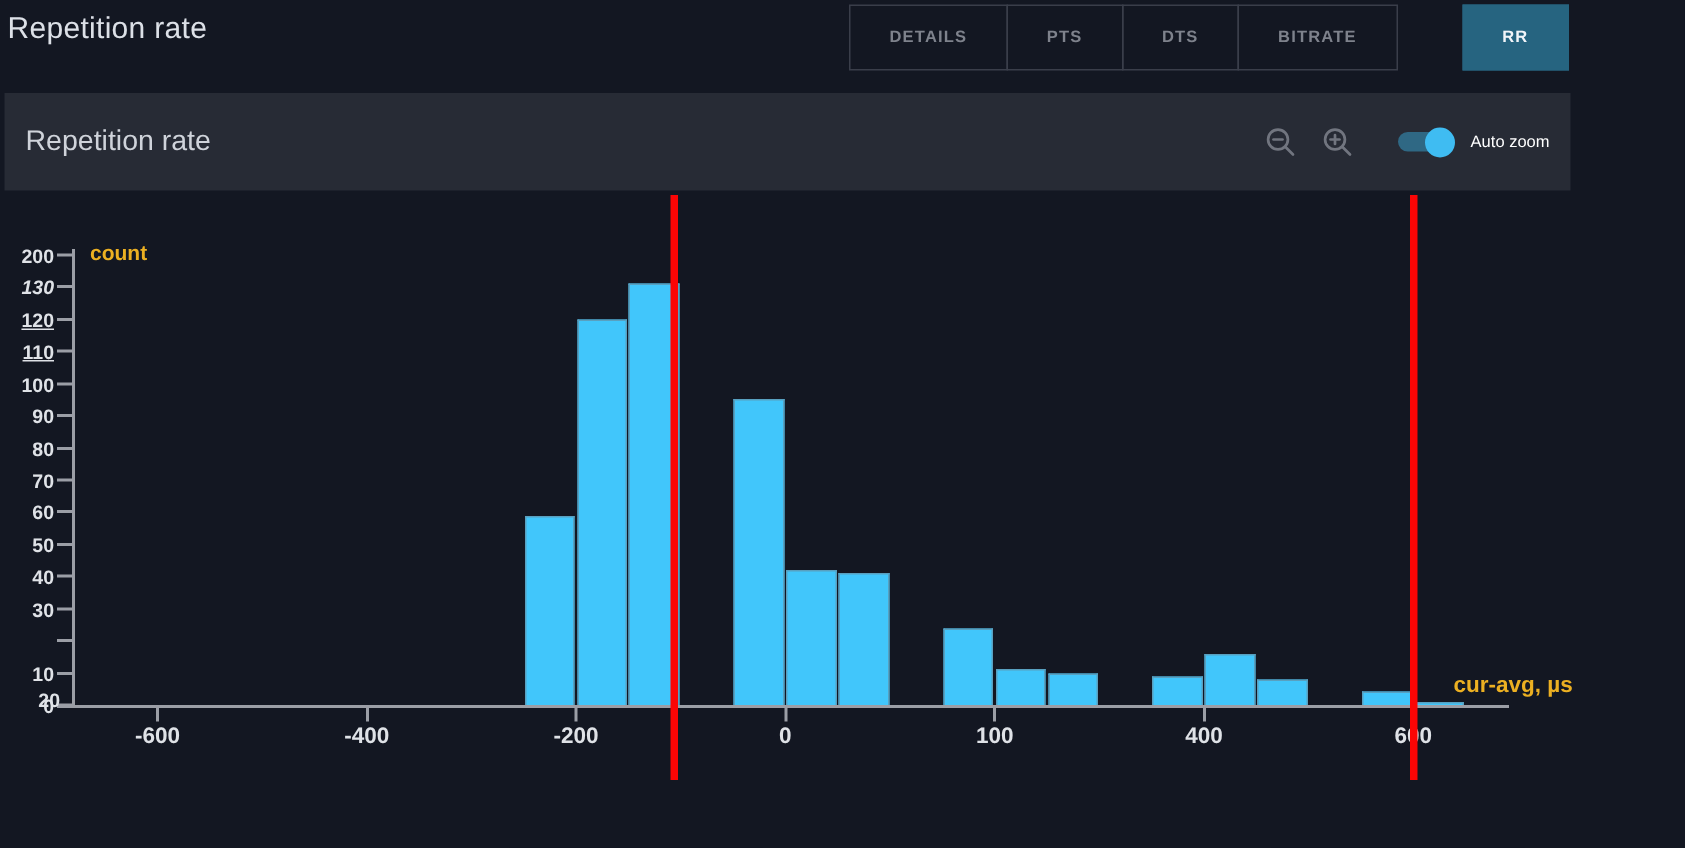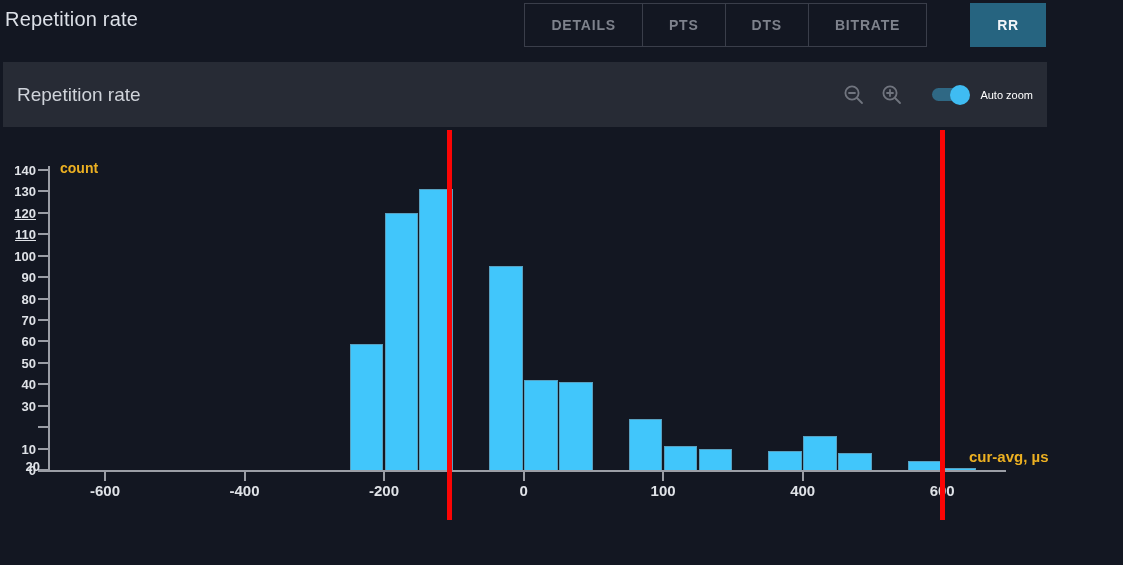--- a/index.html
+++ b/index.html
@@ -5,21 +5,21 @@
   html,body{margin:0;padding:0;background:#131722;}
   .page{position:relative;width:1123px;height:565px;background:var(--page_bg,#131722);
         font-family:"Liberation Sans",sans-serif;overflow:hidden;}
 
   
   .page-title{position:absolute;left:5px;top:8px;font-size:20px;font-weight:500;
               color:#dce0e7;letter-spacing:.2px;}
   .tabs{position:absolute;top:3px;right:77px;height:44px;display:flex;}
   .tab{display:flex;align-items:center;justify-content:center;padding:4px 26px;
        border:1px solid var(--tab_border,#3a3e4a);margin-left:-1px;cursor:pointer;
-       color:#7e828c;font-size:14px;font-weight:700;letter-spacing:.8px;}
+       color:#7e828c;font-size:11px;font-weight:700;letter-spacing:.8px;}
   .tab.active{background:var(--active_tab_bg,#266480);border-color:var(--active_tab_bg,#266480);
        color:#f2f5f9;margin-left:43px;}
 
   
   .toolbar{position:absolute;left:3px;top:62px;width:1044px;height:65px;
            background:var(--toolbar_bg,#272b35);display:flex;align-items:center;}
   .toolbar-title{font-size:19px;color:#cfd3da;margin-left:14px;flex:1 1 auto;}
   .tb-icon{width:24px;height:24px;margin-right:14px;cursor:pointer;flex:0 0 auto;}
   .toggle{position:relative;width:38px;height:20px;margin:0 10px 0 14px;cursor:pointer;flex:0 0 auto;}
   .toggle-track{position:absolute;left:0;top:3px;width:34px;height:13px;border-radius:7px;
@@ -127,23 +127,23 @@
       <div class="ytick-label" style="left: 0px; top: 164.571px;">80</div>
       <div class="tick" style="left: 38px; top: 149.143px; width: 10px; height: 2px;"></div>
       <div class="ytick-label" style="left: 0px; top: 143.143px;">90</div>
       <div class="tick" style="left: 38px; top: 127.714px; width: 10px; height: 2px;"></div>
       <div class="ytick-label" style="left: 0px; top: 121.714px;">100</div>
       <div class="tick" style="left: 38px; top: 106.286px; width: 10px; height: 2px;"></div>
       <div class="ytick-label" style="left: 0px; top: 100.286px; text-decoration: underline;">110</div>
       <div class="tick" style="left: 38px; top: 84.8571px; width: 10px; height: 2px;"></div>
       <div class="ytick-label" style="left: 0px; top: 78.8571px; text-decoration: underline;">120</div>
       <div class="tick" style="left: 38px; top: 63.4286px; width: 10px; height: 2px;"></div>
-      <div class="ytick-label" style="left: 0px; top: 57.4286px;">130</div>
+      <div class="ytick-label" style="left: 0px; top: 57.4286px; font-style: italic;">130</div>
       <div class="tick" style="left: 38px; top: 42px; width: 10px; height: 2px;"></div>
-      <div class="ytick-label" style="left: 0px; top: 36px;">140</div>
+      <div class="ytick-label" style="left: 0px; top: 36px;">200</div>
       <div class="tick" style="left: 103.978px; top: 345px; width: 2px; height: 9px;"></div>
       <div class="xtick-label" style="left: 64.9784px; top: 355px;">-600</div>
       <div class="tick" style="left: 243.517px; top: 345px; width: 2px; height: 9px;"></div>
       <div class="xtick-label" style="left: 204.517px; top: 355px;">-400</div>
       <div class="tick" style="left: 383.055px; top: 345px; width: 2px; height: 9px;"></div>
       <div class="xtick-label" style="left: 344.055px; top: 355px;">-200</div>
       <div class="tick" style="left: 522.593px; top: 345px; width: 2px; height: 9px;"></div>
       <div class="xtick-label" style="left: 483.593px; top: 355px;">0</div>
       <div class="tick" style="left: 662.131px; top: 345px; width: 2px; height: 9px;"></div>
       <div class="xtick-label" style="left: 623.131px; top: 355px;">100</div>

